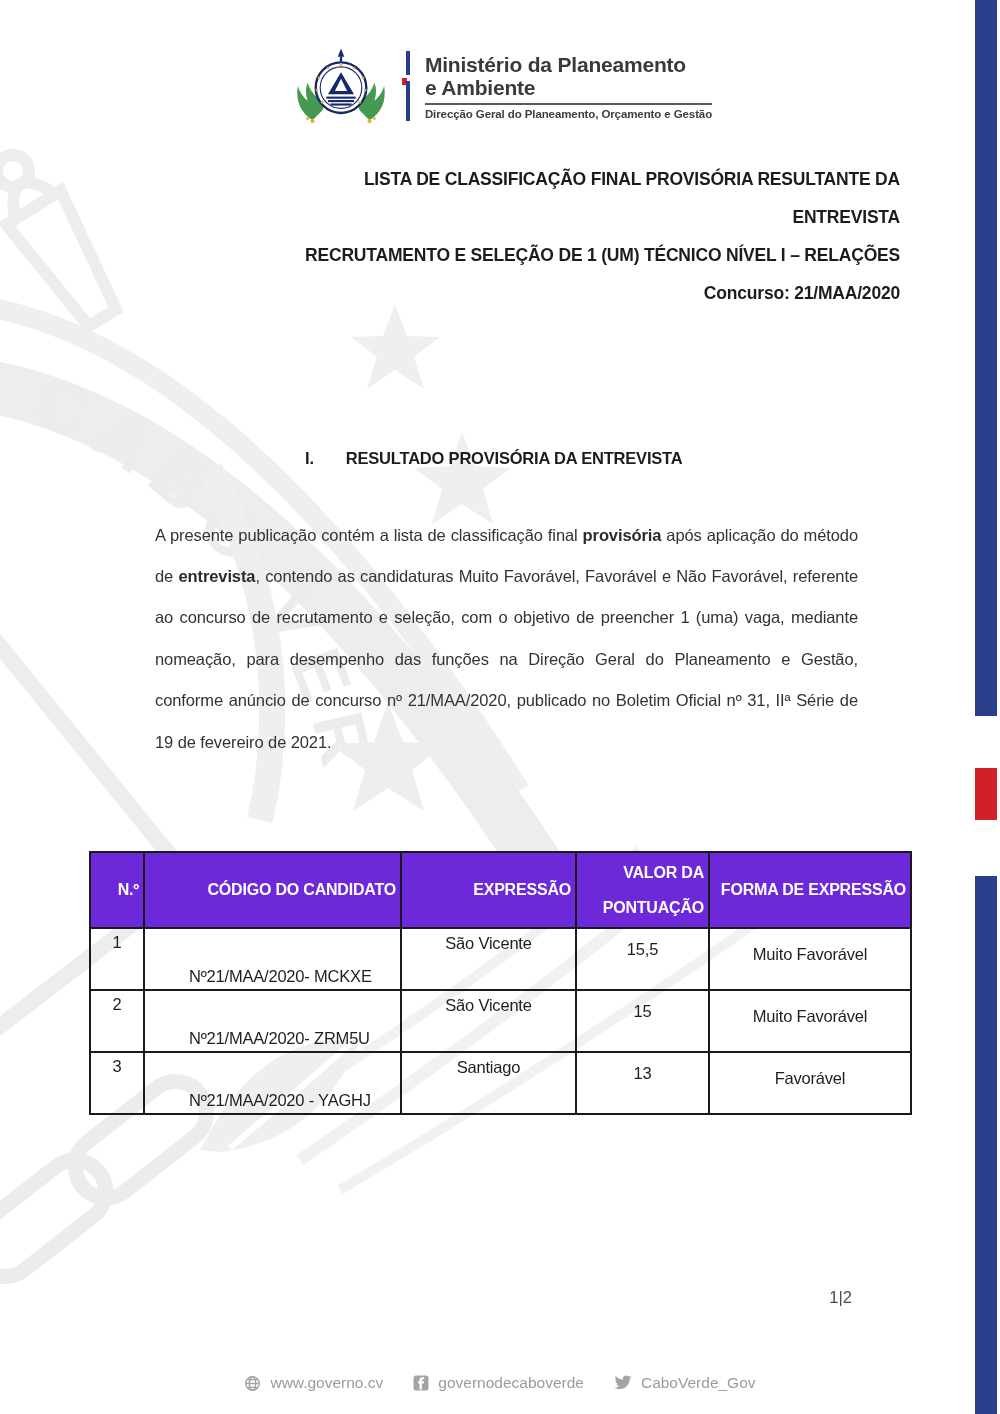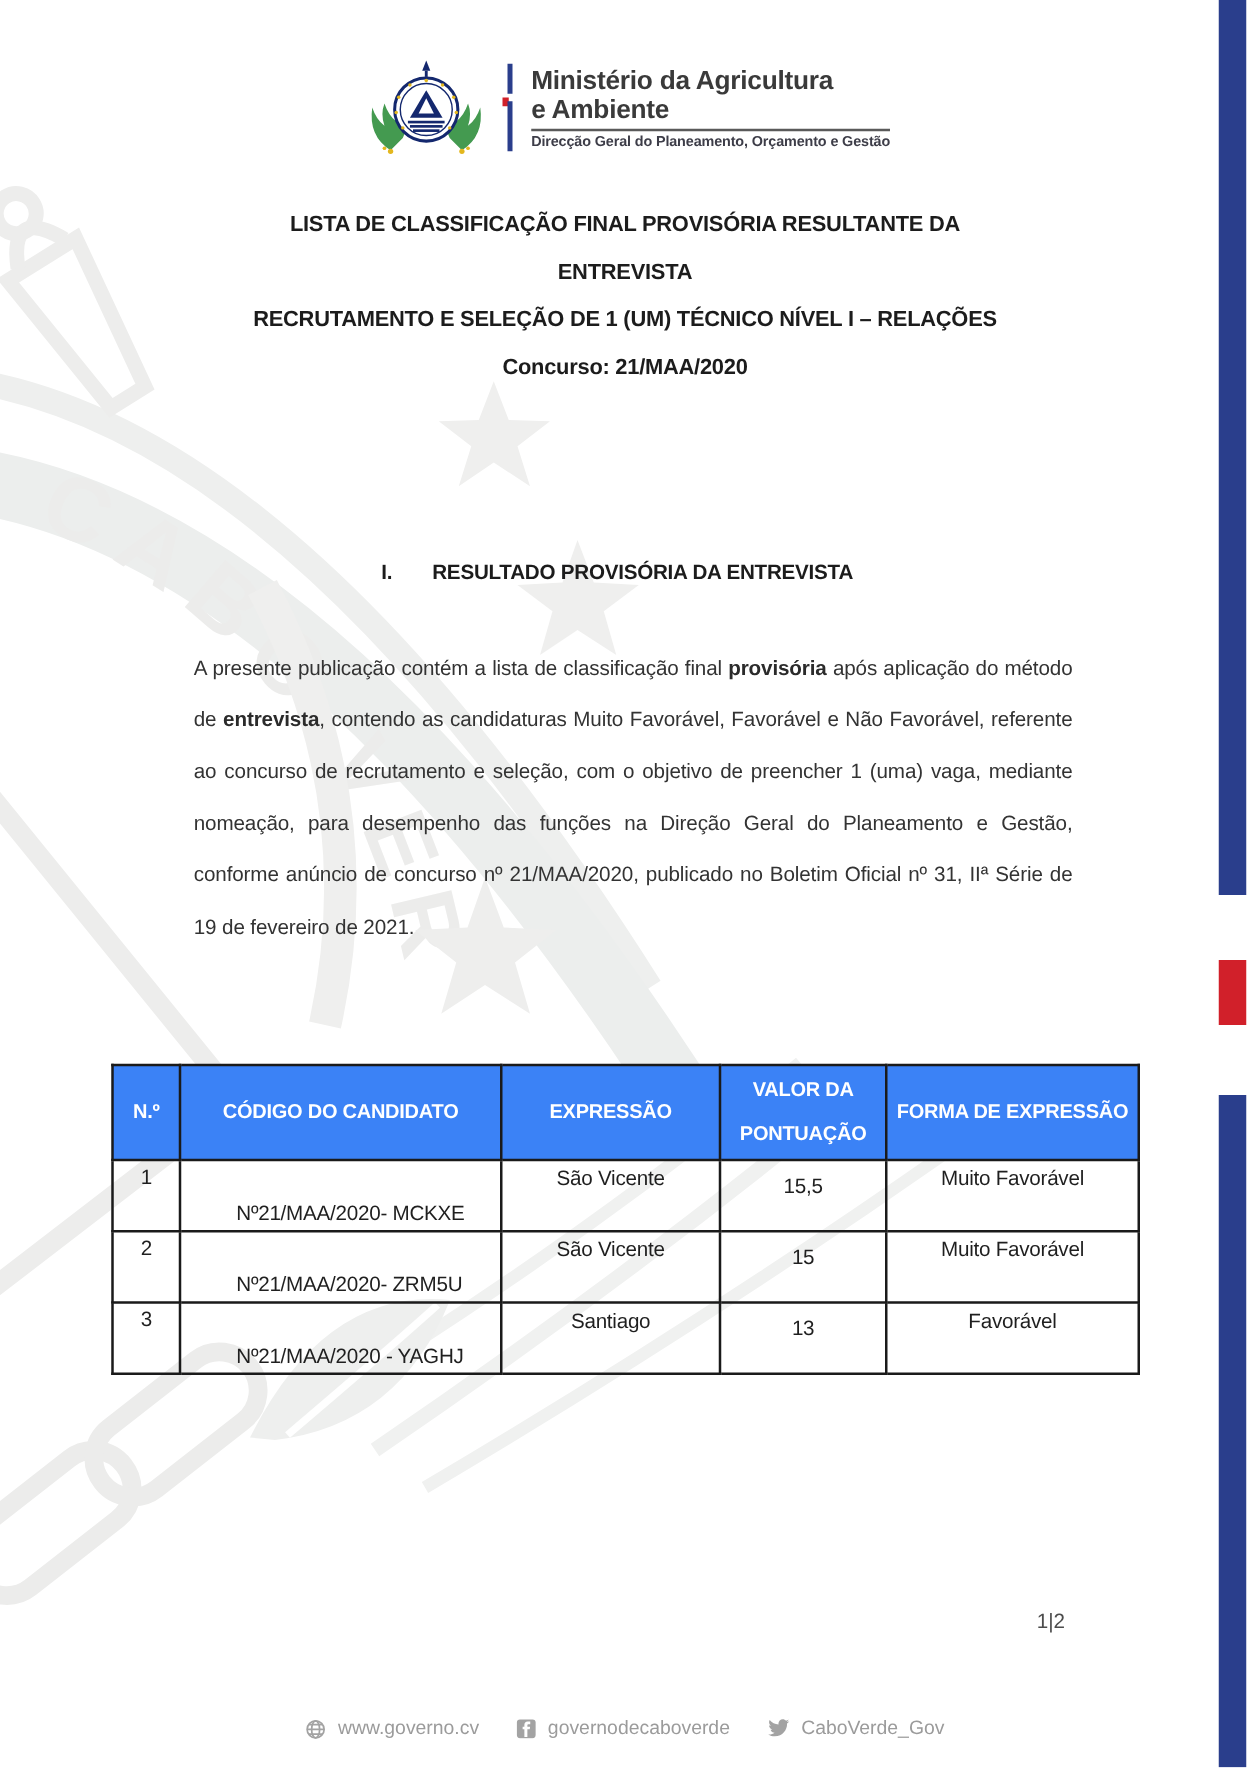--- a/index.html
+++ b/index.html
@@ -19,45 +19,45 @@
   .logo-divider .seg{position:absolute;left:0;width:4px;}
   .logo-divider .b1{top:0;height:24px;background:#2a3e8c;}
   .logo-divider .r1{top:27px;left:-4px;width:5px;height:7px;background:#d1202a;}
   .logo-divider .b2{top:30px;height:40px;background:#2a3e8c;}
   .logo-text{display:flex;flex-direction:column;}
   .ministry-name{font-size:21px;font-weight:bold;color:#3a3a3a;line-height:23px;letter-spacing:-0.2px;}
   .dept-name{font-size:11.5px;font-weight:bold;color:#3d3d48;border-top:2px solid #5a5a5a;
              margin-top:4px;padding-top:3px;letter-spacing:-0.1px;}
   
   .doc-title{position:absolute;top:160px;left:100px;right:100px;text-align:center;z-index:1;}
-  .doc-title .line{font-weight:bold;font-size:17.5px;color:#1c1c1c;line-height:38px;letter-spacing:-0.2px;}
+  .doc-title .line{font-weight:bold;font-size:17.5px;color:#1c1c1c;line-height:38px;letter-spacing:-0.2px;text-align:right;}
   
   .sec-heading{position:absolute;z-index:1;font-weight:bold;font-size:16.5px;color:#1c1c1c;
                display:inline-flex;letter-spacing:-0.2px;}
   .sec-1{top:449px;left:305px;}
   .sec-1 .sec-num{margin-right:32px;}
   .sec-2{top:792px;left:295px;}
   .sec-2 .sec-num{margin-right:28px;}
   
   .body-par{position:absolute;top:498px;left:155px;width:703px;z-index:1;
             font-size:16.5px;line-height:41.4px;text-align:justify;color:#333;letter-spacing:-0.1px;}
   .body-par .bold{font-weight:bold;color:#2b2b2b;}
   
   .tbl{position:absolute;top:851px;left:89px;z-index:1;border-collapse:collapse;table-layout:fixed;
        width:821px;}
-  .tbl th{background:#3b82f6;color:#fff;font-weight:bold;font-size:16px;line-height:2.2;
-          text-align:center;vertical-align:middle;height:74px;border:2px solid #1a1a1a;
+  .tbl th{background:#6d28d9;color:#fff;font-weight:bold;font-size:16px;line-height:2.2;
+          text-align:right;vertical-align:middle;height:74px;border:2px solid #1a1a1a;
           letter-spacing:-0.2px;padding:0 4px;}
   .tbl td{border:2px solid #1a1a1a;height:44px;font-size:16.5px;color:#1f1f1f;letter-spacing:-0.2px;
           padding:0;}
   .tbl td.c-num{text-align:center;vertical-align:top;padding-top:4px;}
   .tbl td.c-code{text-align:left;vertical-align:bottom;padding-left:44px;padding-bottom:3px;}
   .tbl td.c-res{text-align:center;vertical-align:top;padding-top:5px;}
   .tbl td.c-score{text-align:center;vertical-align:top;padding-top:11px;}
-  .tbl td.c-expr{text-align:center;vertical-align:top;padding-top:5px;}
+  .tbl td.c-expr{text-align:center;vertical-align:top;padding-top:16px;}
   
   .page-num{position:absolute;top:1288px;right:148px;z-index:1;font-size:16.5px;color:#4c4c4c;}
   
   .footer{position:absolute;top:1374px;left:0;right:0;display:flex;justify-content:center;
           gap:30px;z-index:1;}
   .footer .f-item{display:flex;align-items:center;gap:9px;color:#9b9b9b;font-size:15.5px;}
   .footer svg{display:block;}
 </style>
 </head>
 <body>
@@ -143,21 +143,21 @@
       <rect x="47" y="63" width="36" height="2.6" fill="#14286e"></rect>
       <rect x="49" y="67.2" width="32" height="2.6" fill="#14286e"></rect>
       <rect x="52" y="71.4" width="26" height="2.6" fill="#14286e"></rect>
     </svg>
     <div class="logo-divider">
       <div class="seg b1"></div>
         <div class="seg r1"></div>
         <div class="seg b2"></div>
     </div>
     <div class="logo-text">
-      <div class="ministry-name">Ministério da Agricultura</div>
+      <div class="ministry-name">Ministério da Planeamento</div>
       <div class="ministry-name">e Ambiente</div>
       <div class="dept-name">Direcção Geral do Planeamento, Orçamento e Gestão</div>
     </div>
   </div>
 
   <div class="doc-title">
     <div class="line">LISTA DE CLASSIFICAÇÃO FINAL PROVISÓRIA RESULTANTE DA</div>
     <div class="line">ENTREVISTA</div>
     <div class="line">RECRUTAMENTO E SELEÇÃO DE 1 (UM) TÉCNICO NÍVEL I – RELAÇÕES</div>
     <div class="line">Concurso: 21/MAA/2020</div>

